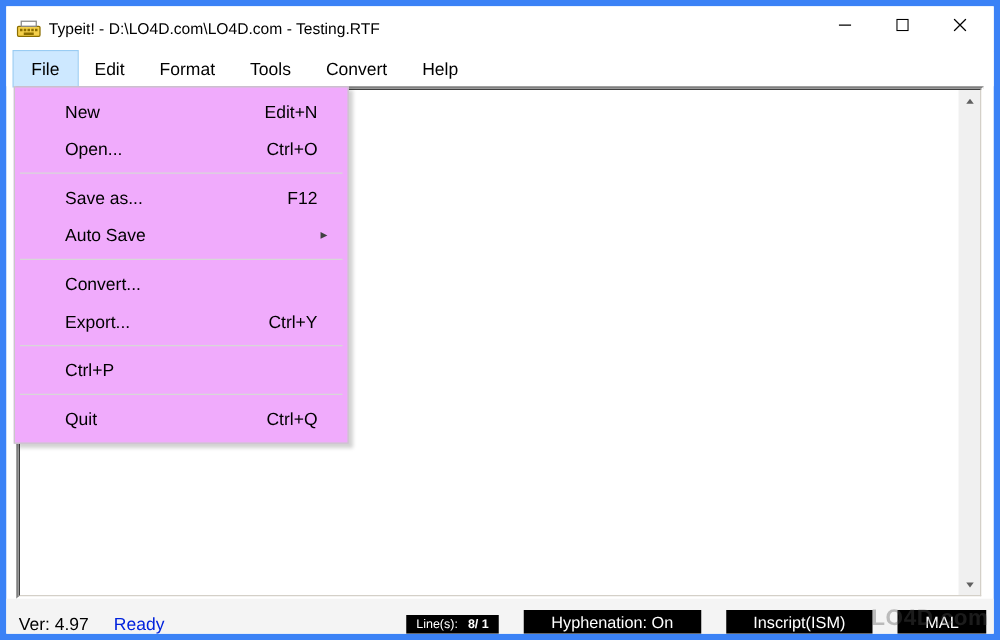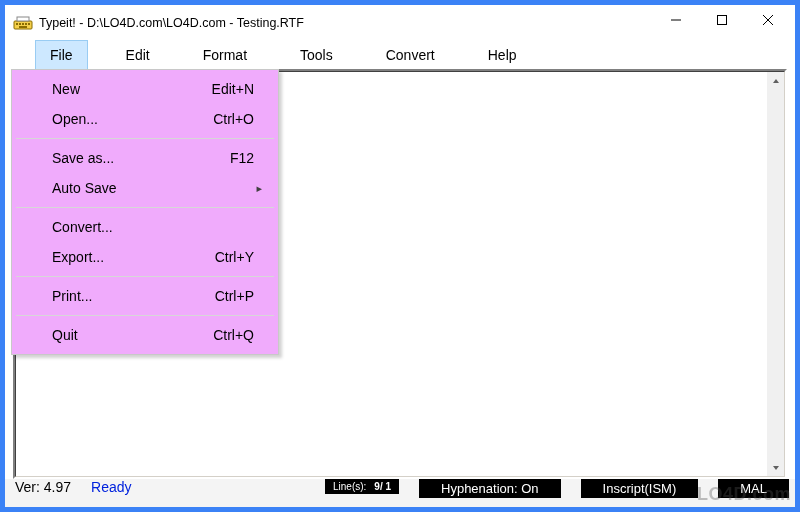--- a/index.html
+++ b/index.html
@@ -9,34 +9,34 @@
   
   .titlebar { height:36px; display:flex; align-items:center; padding:0 4px 0 8px; background:#fff; }
   .titlebar .icon { width:20px; height:16px; margin-right:6px; flex:0 0 auto; }
   .titlebar .title { flex:1; font-size:12.5px; color:#000; white-space:nowrap; overflow:hidden; }
   .winbtns { display:flex; height:36px; }
   .winbtn { width:46px; height:30px; display:flex; align-items:center; justify-content:center; color:#333; }
   .winbtn svg { width:10px; height:10px; }
 
   
   .menubar { height:28px; display:flex; align-items:stretch; padding:0 0 0 6px; background:#fff; font-size:14px; }
-  .menubar .mitem { padding:0 14px; display:flex; align-items:center; cursor:default;margin-left:25px; }
+  .menubar .mitem { padding:0 14px; display:flex; align-items:center; cursor:default; }
   .menubar .mitem.open { background:#cde8ff; outline:1px solid #99ccf3; }
 
   
   .client { position:absolute; top:64px; left:8px; right:8px; bottom:28px; border:2px solid #808080; border-right-color:#fff; border-bottom-color:#fff; }
   .client-inner { position:absolute; inset:0; border:1px solid #404040; border-right-color:#d4d0c8; border-bottom-color:#d4d0c8; background:#fff; }
   .editor { position:absolute; inset:0; padding:2px 4px; font-family: Kartika, "Nirmala UI", Latha, sans-serif; font-size:16px; color:#000; white-space:pre; }
   .scrollbar-v { position:absolute; top:0; right:0; bottom:0; width:17px; background:#f0f0f0; display:flex; flex-direction:column; }
   .sb-btn { height:17px; background:#f0f0f0; display:flex; align-items:center; justify-content:center; color:#606060; }
   .sb-track { flex:1; background:#f0f0f0; }
   .caret { display:inline-block; width:1px; height:18px; background:#000; vertical-align:middle; margin-left:1px; }
 
   
-  .statusbar { position:absolute; bottom:0; left:0; right:0; height:28px; display:flex; align-items:flex-start; padding:0 6px 0 10px; background:#f4f4f4; font-size:14px; gap:14px; }
+  .statusbar { position:absolute; bottom:0; left:0; right:0; height:28px; display:flex; align-items:flex-end; padding:0 6px 0 10px; background:#f4f4f4; font-size:14px; gap:14px; }
   .statusbar .ver { color:#000; }
   .statusbar .ready { color:#0022dd; font-weight:500; margin-left:6px; }
   .statusbar .spacer { flex:1; }
   .linespane { background:#000; color:#fff; padding:2px 8px; font-size:10px; display:flex; gap:8px; }
   .linespane .lv { font-weight:600; }
   .blkpane { background:#000; color:#fff; padding:2px 22px; font-size:13px; margin-left:6px; }
 
   
   .dropdown { position:absolute; top:64px; left:6px; width:268px; background:#f0abfc; border:1px solid #c8c8c8; box-shadow:3px 3px 3px rgba(0,0,0,0.18); padding:4px 2px; z-index:50; }
   .dropdown .row { display:flex; align-items:center; height:30px; padding:0 22px 0 38px; font-size:14px; color:#000; cursor:default; position:relative; }
@@ -135,37 +135,36 @@
     <div class="row">
         <span class="lbl">Convert...</span>
         <span class="sc"></span>
       </div>
     <div class="row">
         <span class="lbl">Export...</span>
         <span class="sc">Ctrl+Y</span>
       </div>
     <div class="sep"></div>
     <div class="row">
-        <span class="lbl">Print...</span>
         <span class="sc">Ctrl+P</span>
       </div>
     <div class="sep"></div>
     <div class="row">
         <span class="lbl">Quit</span>
         <span class="sc">Ctrl+Q</span>
       </div>
   </div>
 
   <div class="statusbar">
     <span class="ver">Ver: 4.97</span>
     <span class="ready">Ready</span>
     <span class="spacer"></span>
     <span class="linespane">
       <span>Line(s):</span>
-      <span class="lv">9/ 1</span>
+      <span class="lv">8/ 1</span>
     </span>
     <span class="blkpane">Hyphenation: On</span>
     <span class="blkpane">Inscript(ISM)</span>
     <span class="blkpane">MAL</span>
   </div>
 
   <div class="watermark">LO4D.com</div>
 </div>
 
 </body></html>

